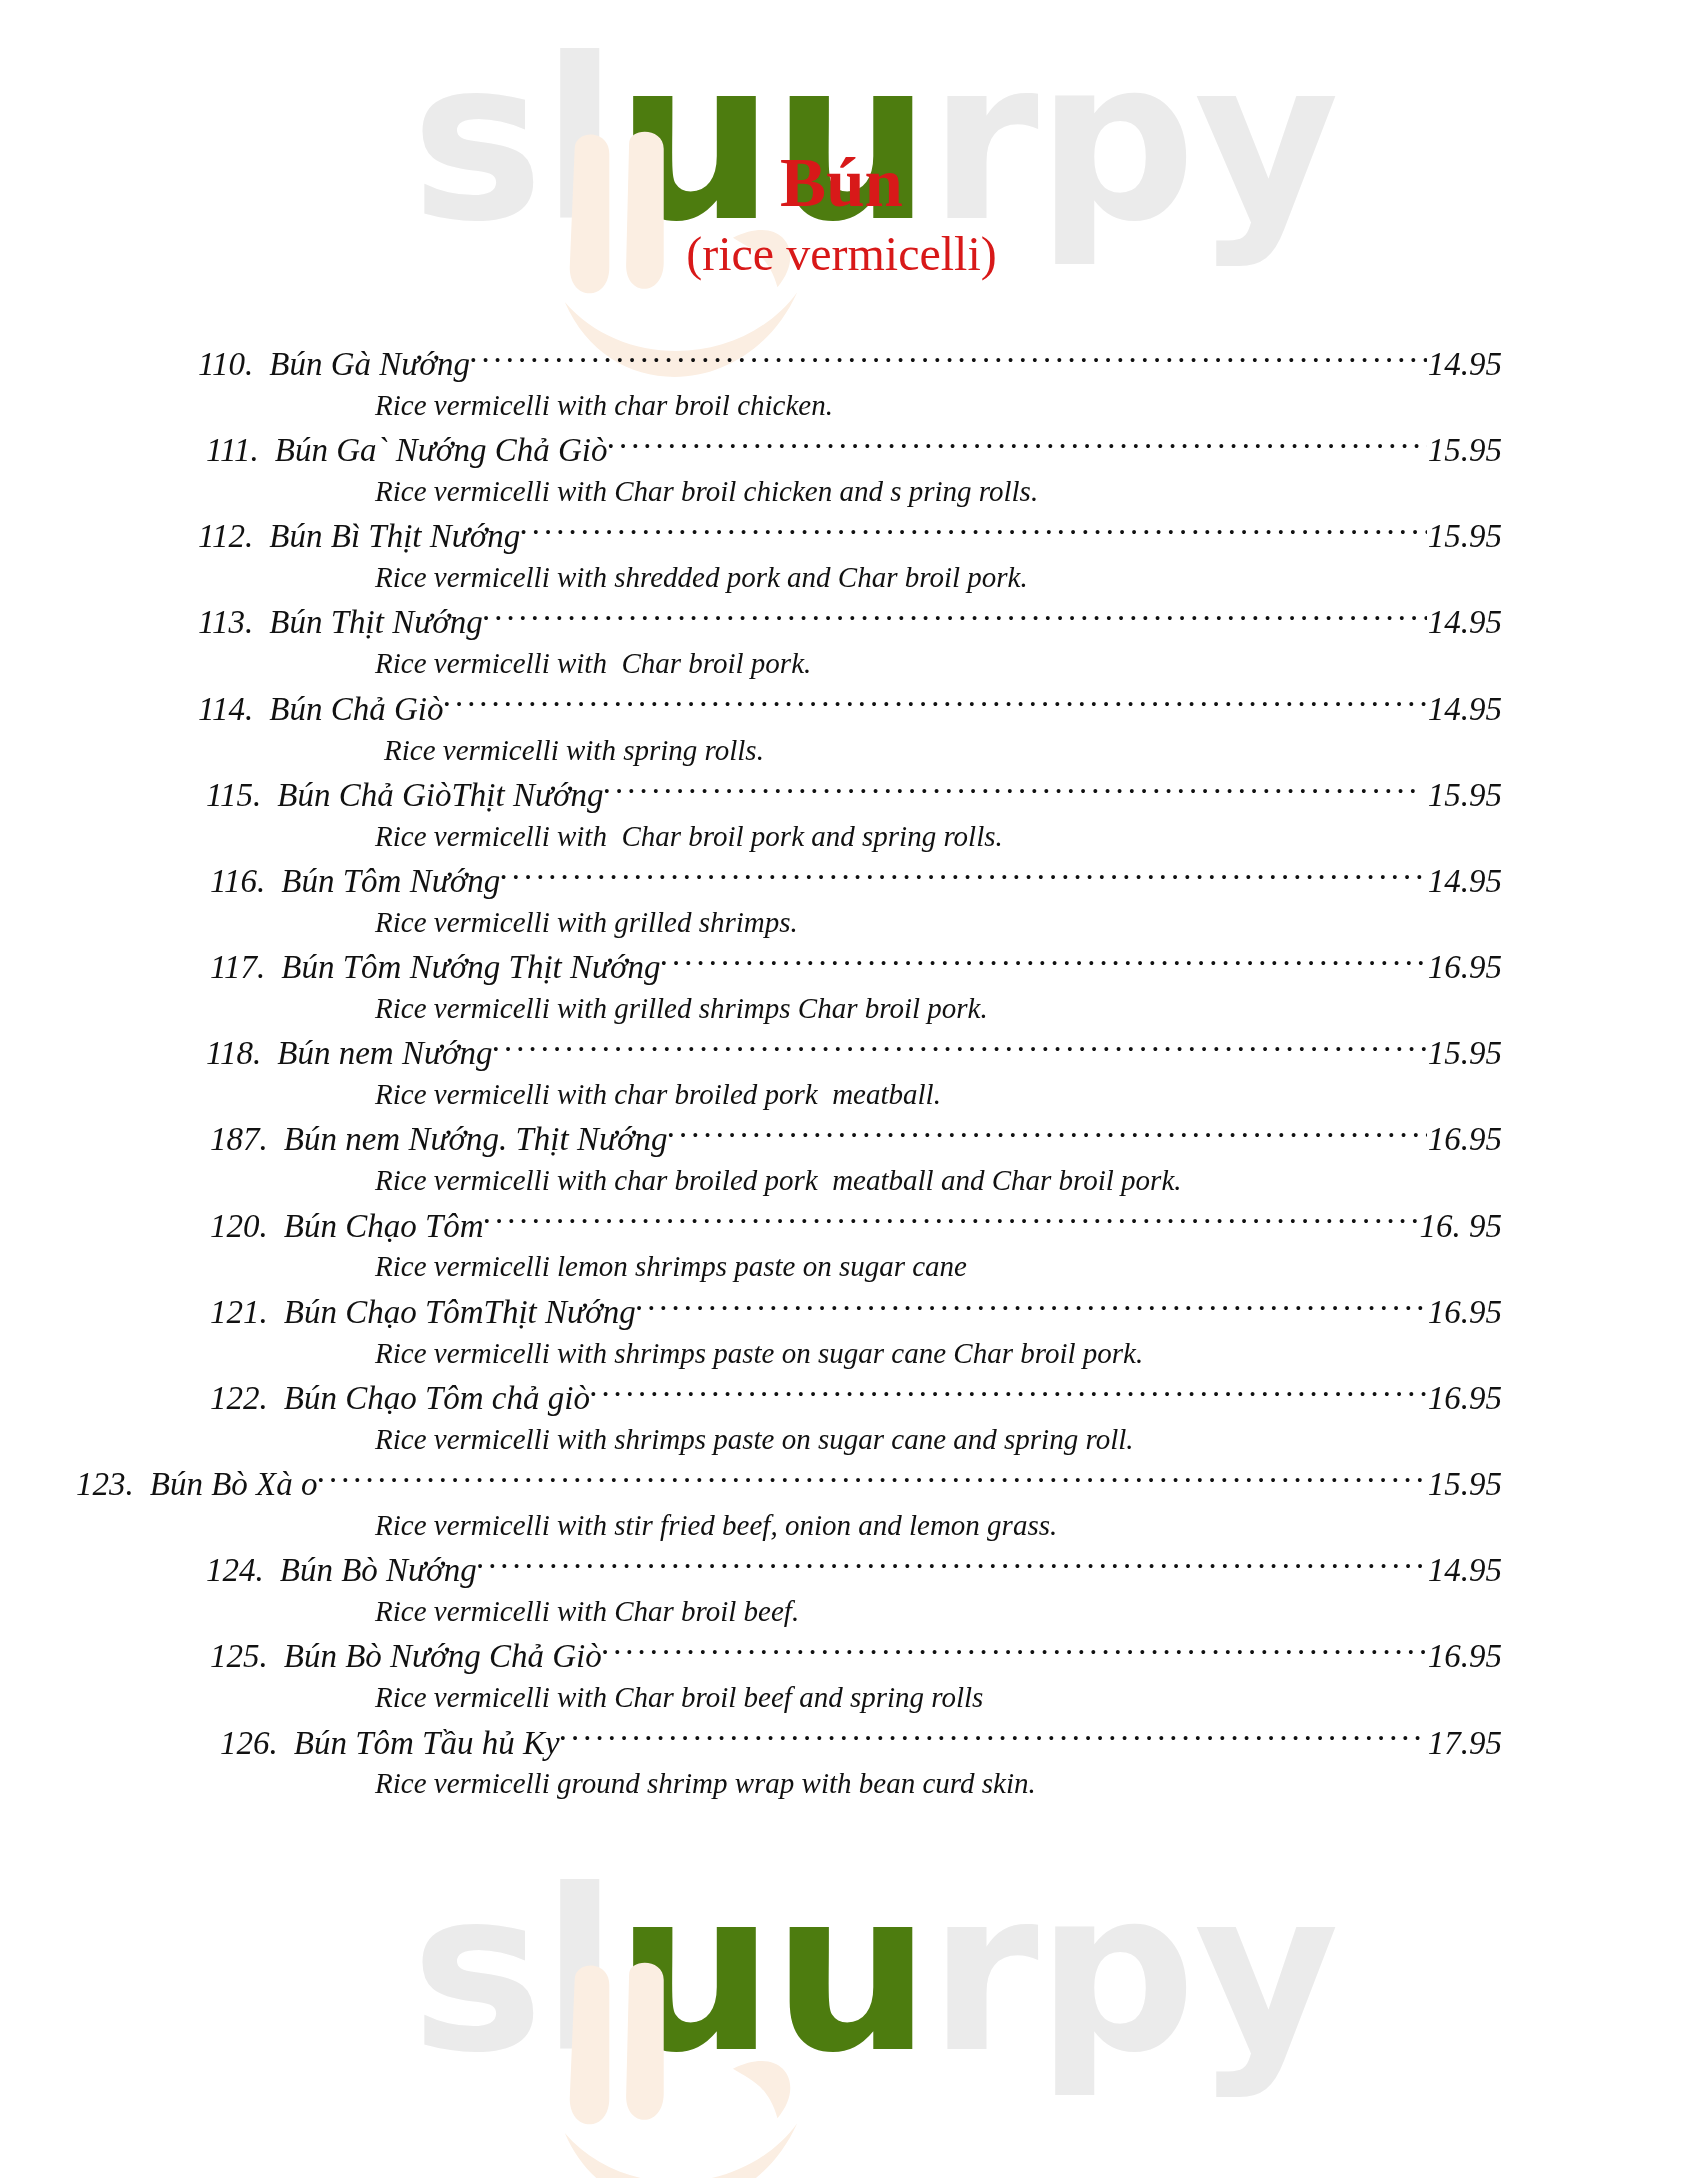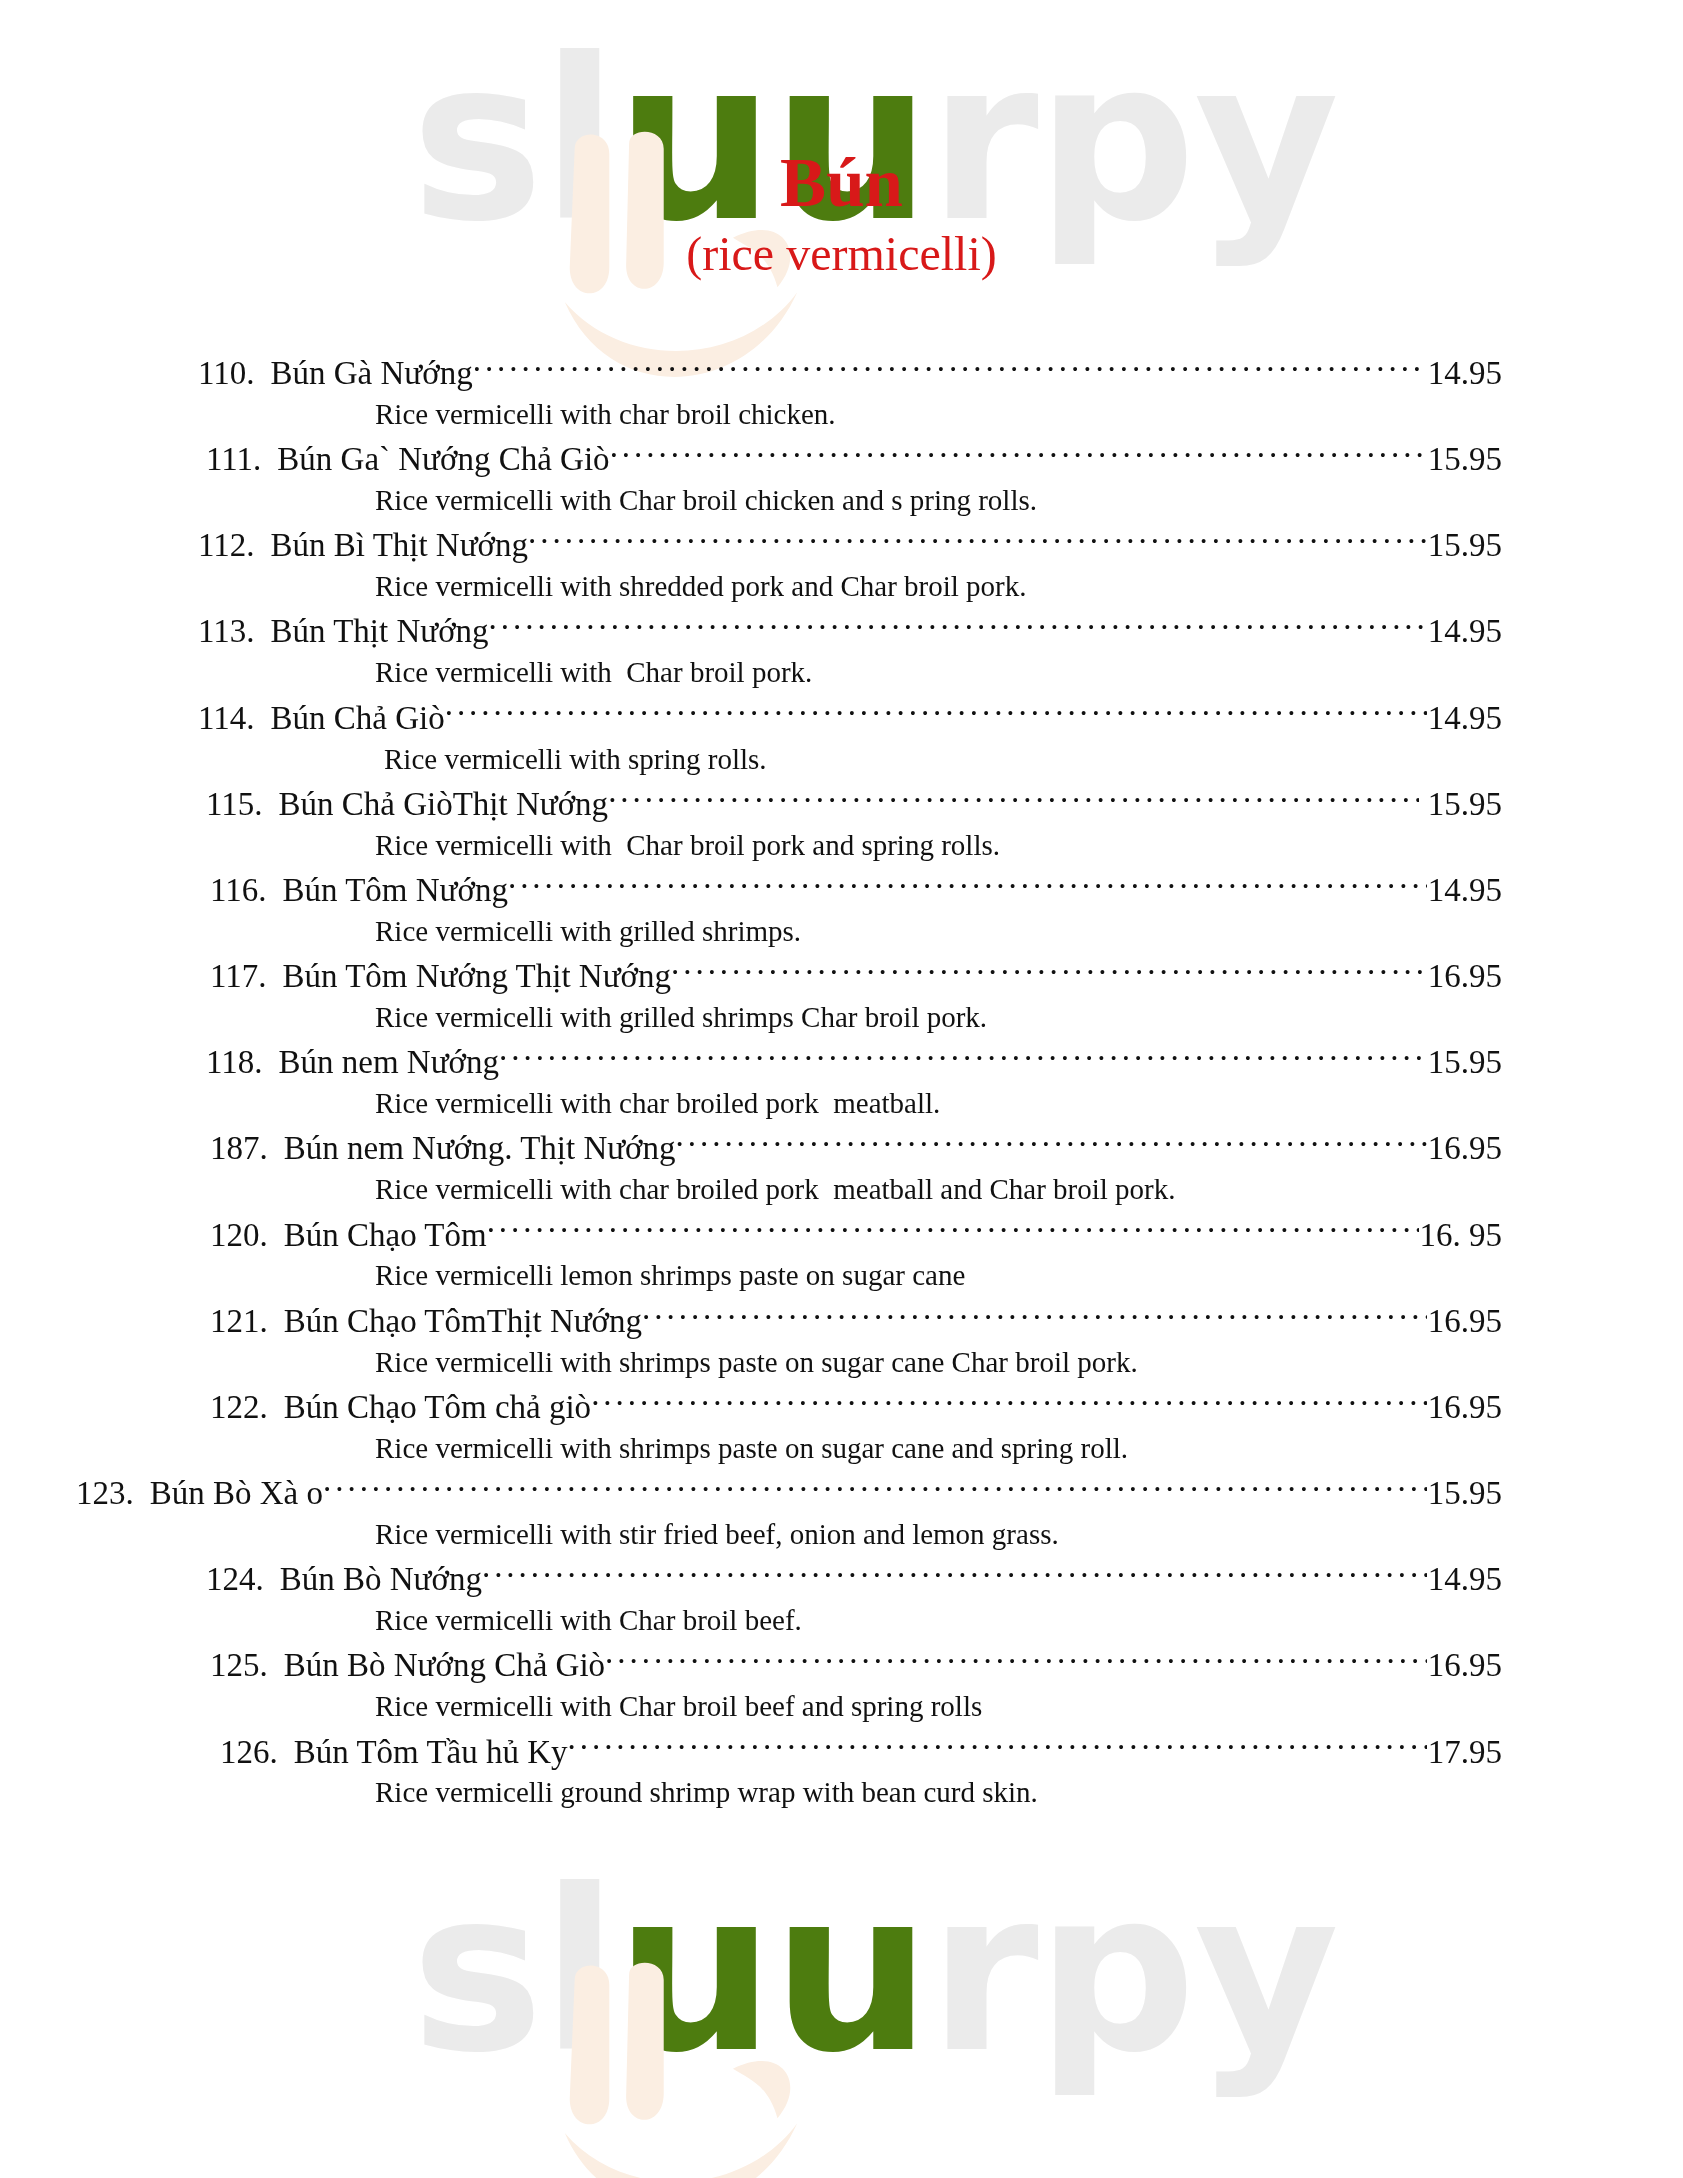--- a/index.html
+++ b/index.html
@@ -71,23 +71,24 @@
     font-size: 48px;
     font-weight: 400;
     line-height: 1.15;
     margin: 8px 0 0 0;
     font-family: "Liberation Serif", "DejaVu Serif", serif;
   }
 
   
   .menu-list {
     position: absolute;
-    top: 351px;
+    top: 342px;
     left: 0;
     width: 1525px;
+    font-style: italic;
   }
   .menu-item {
     margin: 0 0 4px 0;
   }
   .item-line {
     display: flex;
     align-items: baseline;
     font-size: 33px;
     color: #111111;
     line-height: 1.30;

